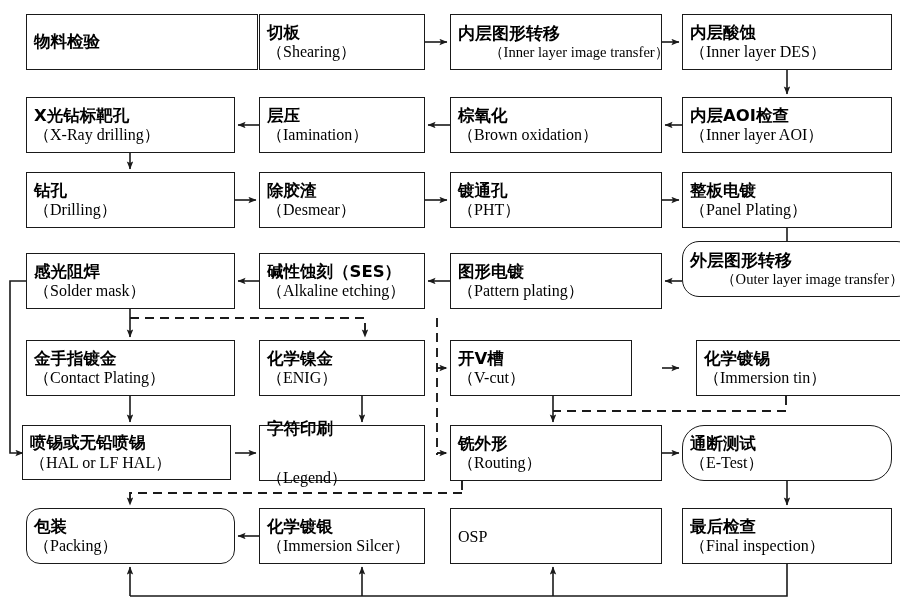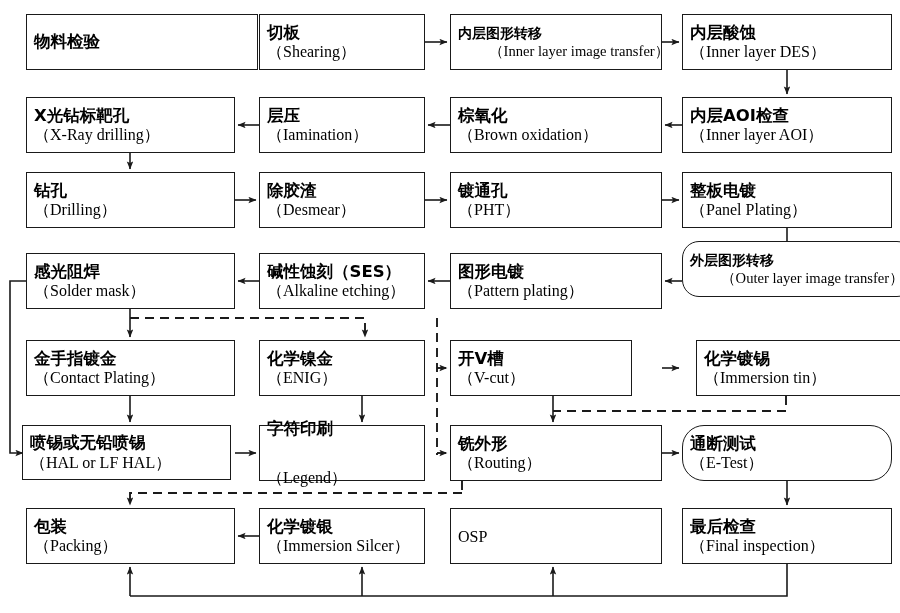--- a/index.html
+++ b/index.html
@@ -55,21 +55,21 @@
   }
   .node.single .zh {
     font-family: "Liberation Serif", "DejaVu Serif", serif;
     font-weight: normal;
     font-size: 16px;
     margin-bottom: 0;
   }
   .node.single {
     justify-content: center;
   }
-  .node.tight .zh { font-size: 14px; }
+  .node.tight .zh { font-size: 17px; }
   .node.tight .en { font-size: 14.6px; margin-left: 31px; }
 </style>
 </head>
 <body>
 
 <div id="canvas">
   <svg id="edges" viewBox="0 0 900 613" width="900" height="613" xmlns="http://www.w3.org/2000/svg">
     <defs>
       <marker id="arrow-r" markerWidth="9" markerHeight="9" refX="7.6" refY="3.2" orient="auto" markerUnits="userSpaceOnUse">
         <path d="M0,0 L8,3.2 L0,6.4 L1.7,3.2 Z" fill="#1a1a1a"></path>
@@ -203,21 +203,21 @@
         <div class="en">（Legend）</div>
       </div>
       <div class="node" style="left: 450px; top: 425px; width: 212px; height: 56px;">
         <div class="zh">铣外形</div>
         <div class="en">（Routing）</div>
       </div>
       <div class="node" style="left: 682px; top: 425px; width: 210px; height: 56px; border-radius: 22px;">
         <div class="zh">通断测试</div>
         <div class="en">（E-Test）</div>
       </div>
-      <div class="node" style="left: 26px; top: 508px; width: 209px; height: 56px;">
+      <div class="node" style="left: 26px; top: 508px; width: 209px; height: 56px; border-radius: 14px;">
         <div class="zh">包装</div>
         <div class="en">（Packing）</div>
       </div>
       <div class="node" style="left: 259px; top: 508px; width: 166px; height: 56px;">
         <div class="zh">化学镀银</div>
         <div class="en">（Immersion Silcer）</div>
       </div>
       <div class="node single" style="left: 450px; top: 508px; width: 212px; height: 56px;">
         <div class="zh">OSP</div>
       </div>

